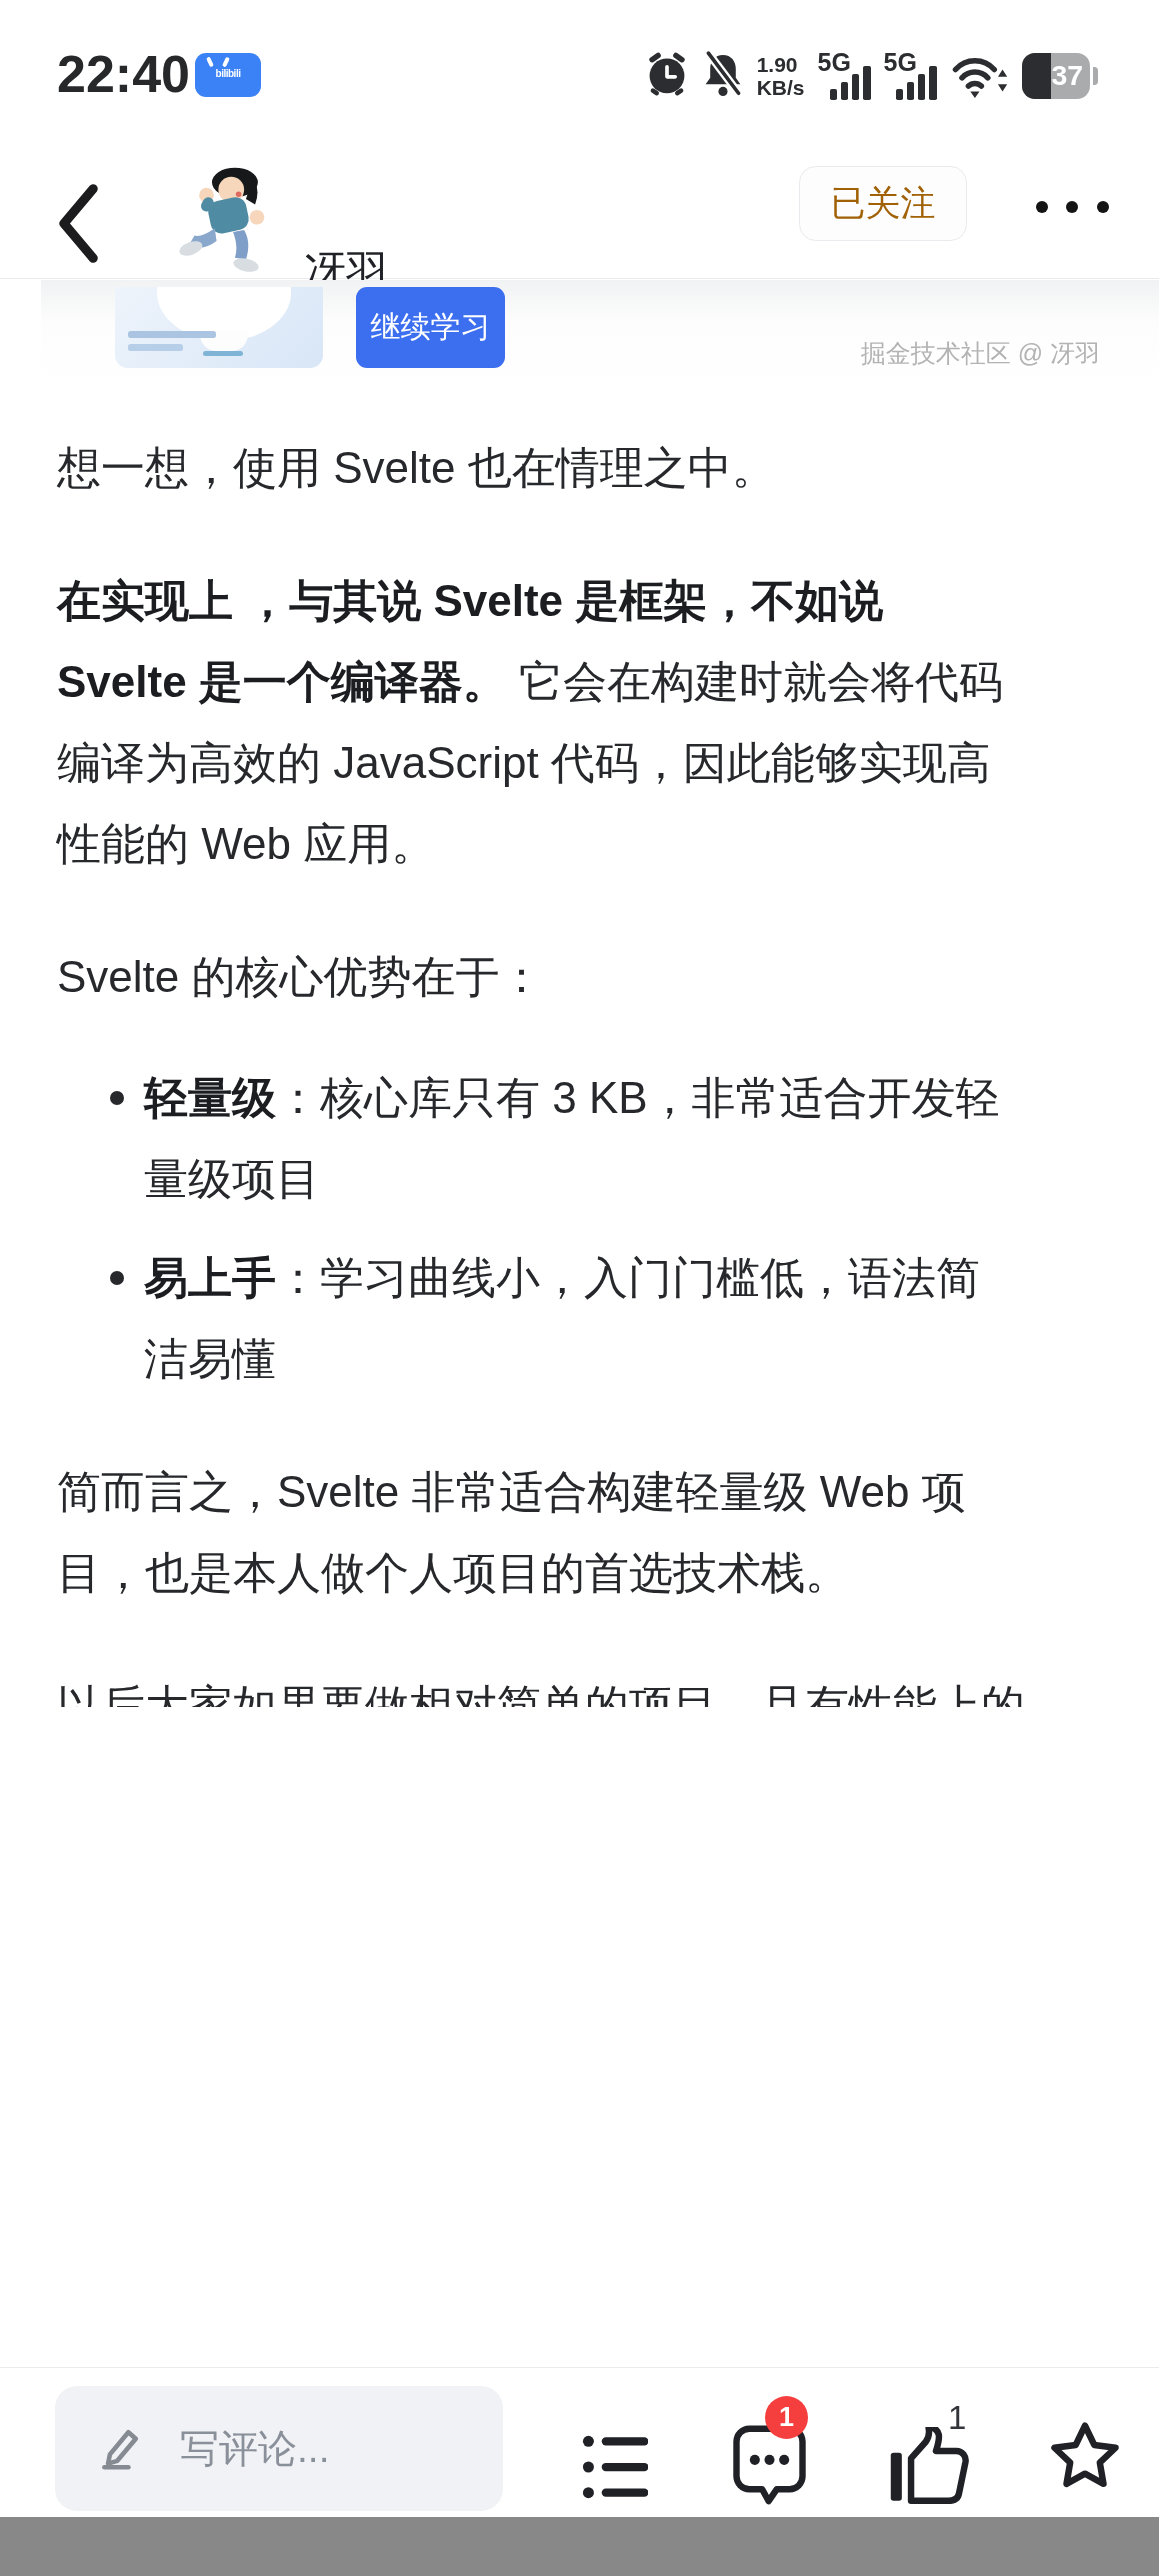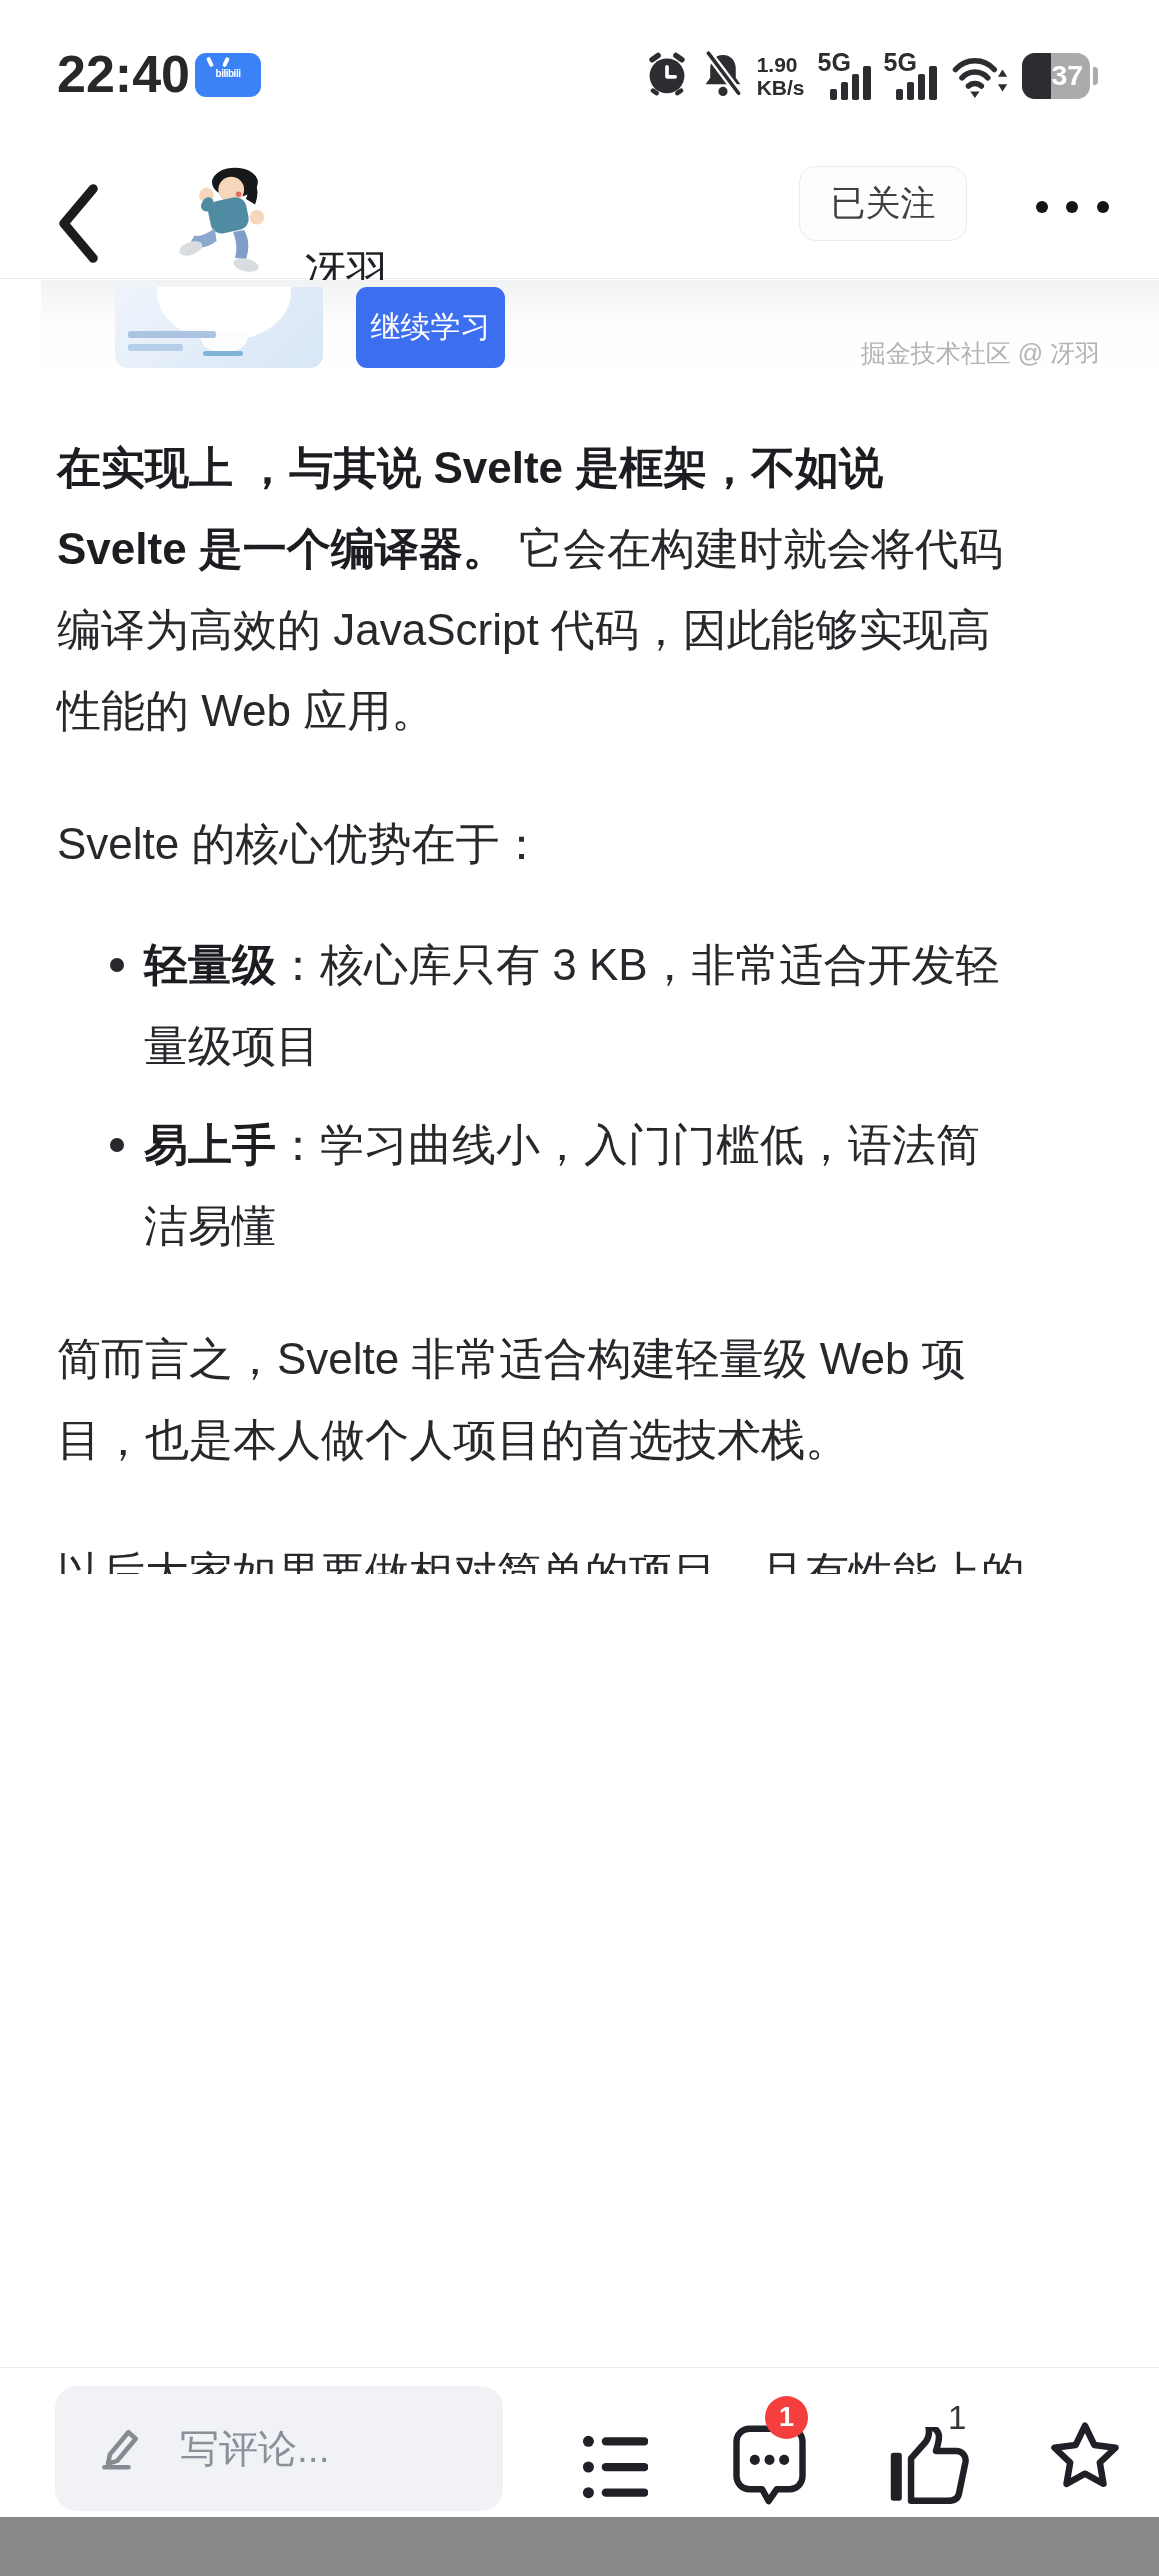--- a/index.html
+++ b/index.html
@@ -25,21 +25,21 @@
   .batt{position:relative;width:68px;height:46px;border-radius:13px;background:#a9abad;overflow:hidden;}
   .batt .fill{position:absolute;left:0;top:0;bottom:0;width:44%;background:#2c2d30;}
   .batt .lvl{position:absolute;right:6.4px;top:5.5px;font-size:28.5px;font-weight:700;color:#fff;}
   .batt-nub{width:5.5px;height:18.4px;background:#a9abad;border-radius:0 3.7px 3.7px 0;margin-left:-10px;}
   
   .navbar{position:absolute;top:120px;left:0;right:0;height:158px;background:#fff;border-bottom:1.8px solid #e9eaec;}
   .back{position:absolute;left:53px;top:61px;width:53px;height:85px;}
   .avatar{position:absolute;left:178px;top:44px;width:101px;height:112px;}
   .author{position:absolute;left:304px;top:75px;font-size:42px;font-weight:500;color:#1f2126;margin-top:48px;}
   .followed{position:absolute;left:799px;top:46px;width:168px;height:75px;border-radius:16.6px;
-    border:1.8px solid #e8eaed;background:#fdfdfe;color:#404040;font-size:35px;
+    border:1.8px solid #e8eaed;background:#fdfdfe;color:#a16207;font-size:35px;
     display:flex;align-items:center;justify-content:center;box-sizing:border-box;}
   .menu-dots{position:absolute;left:1036px;top:81px;display:flex;gap:18.4px;}
   .menu-dots i{width:12px;height:12px;border-radius:50%;background:#141414;display:block;}
   
   .banner{position:absolute;top:280px;left:0;right:0;height:107px;background:linear-gradient(#f1f2f3,#fdfdfd 40%,#ffffff);margin-left:41px;}
   .course-card{position:absolute;left:74px;top:7.4px;width:208px;height:81px;border-radius:0 0 13px 13px;
     background:linear-gradient(135deg,#eef4fb,#d8e6f7);overflow:hidden;}
   .course-card .blob{position:absolute;left:42px;top:-42px;width:134px;height:96px;background:#fff;border-radius:50%;}
   .course-card .spout{position:absolute;left:85px;top:44px;width:48px;height:20px;background:#fdfdfe;border-radius:0 0 16.6px 16.6px;}
   .course-card .tealline{position:absolute;left:88px;top:64px;width:40px;height:4.6px;background:#7fb4d6;border-radius:2.8px;}
@@ -183,20 +183,21 @@
       <div class="spout"></div>
       <div class="tealline"></div>
       <div class="t1"></div>
       <div class="t2"></div>
     </div>
     <div class="cta">继续学习</div>
     <div class="wm wm1">掘金技术社区 @ 冴羽</div>
   </div>
 
   <div class="article">
+    <p>想一想，使用 Svelte 也在情理之中。</p>
     <p><b>在实现上 ，与其说 Svelte 是框架，不如说
 Svelte 是一个编译器。</b><span> 它会在构建时就会将代码
 编译为高效的 JavaScript 代码，因此能够实现高
 性能的 Web 应用。</span></p>
     <p class="tight">Svelte 的核心优势在于：</p>
     <ul>
       <li><span class="dot"></span><b>轻量级</b><span>：核心库只有 3 KB，非常适合开发轻
 量级项目</span></li>
       <li><span class="dot"></span><b>易上手</b><span>：学习曲线小，入门门槛低，语法简
 洁易懂</span></li>

